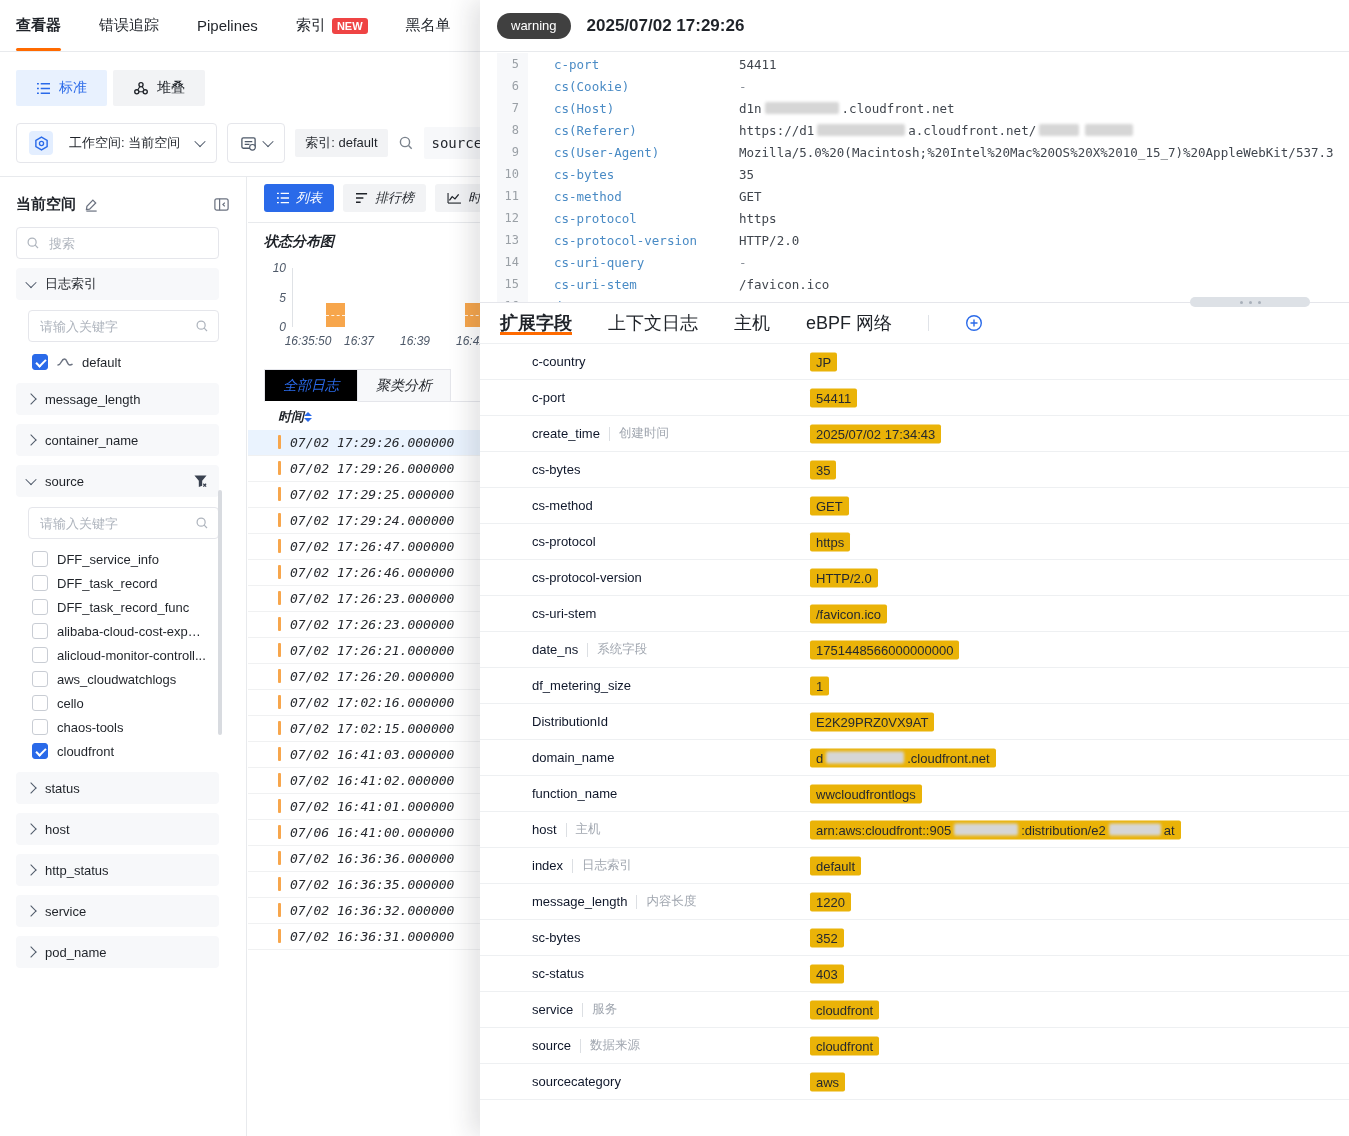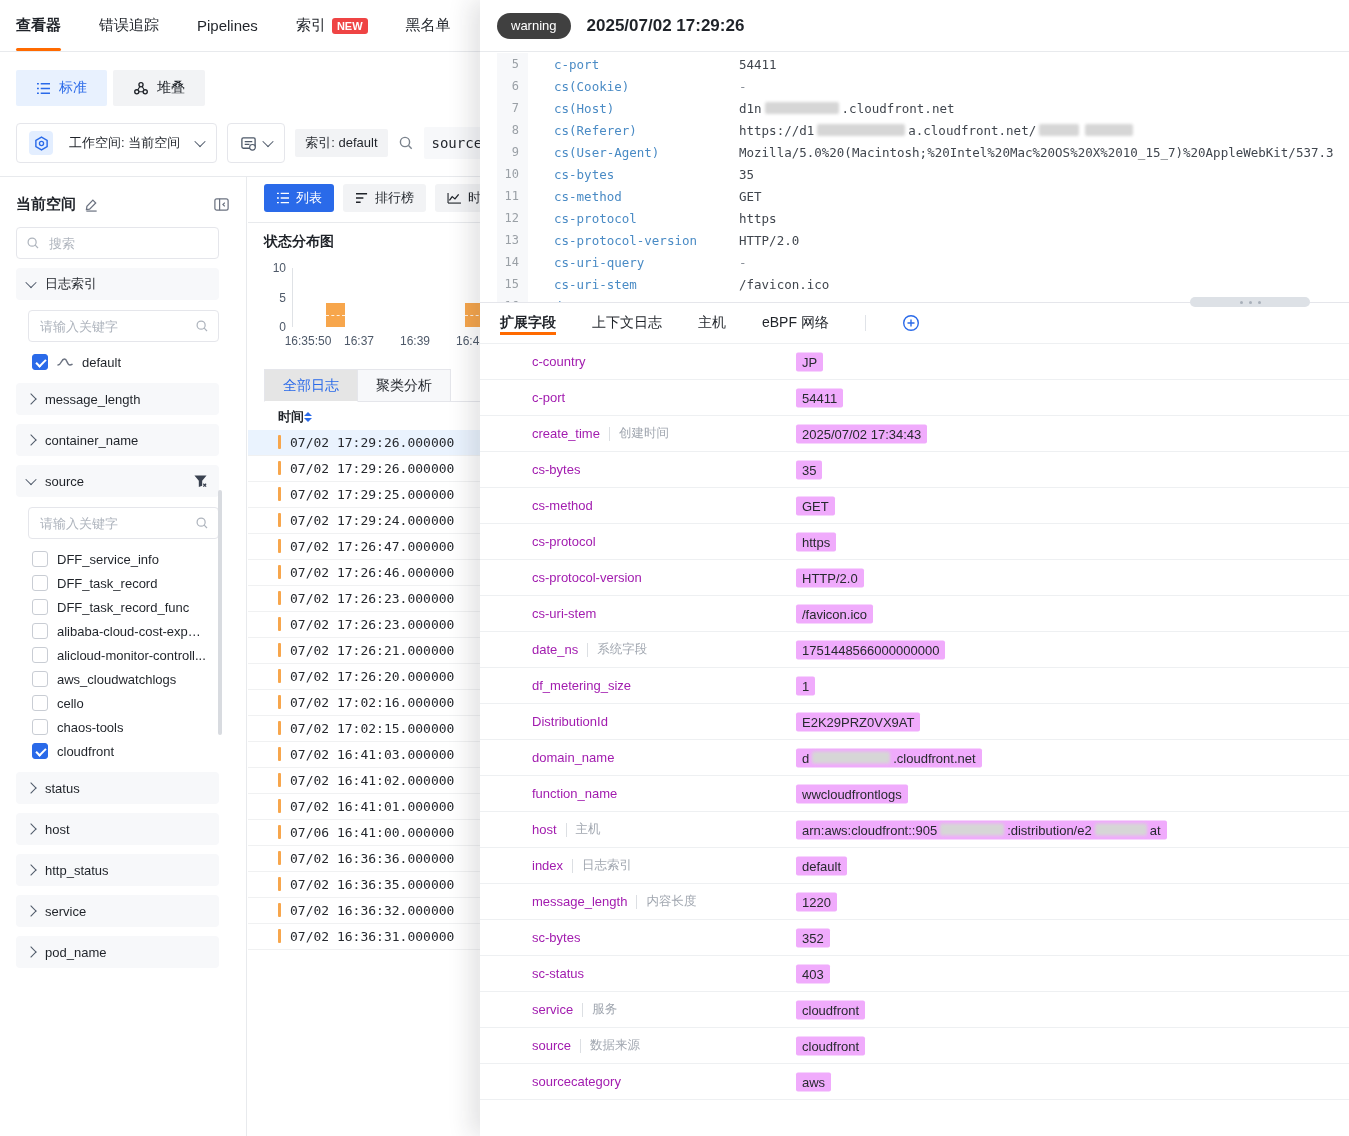--- a/index.html
+++ b/index.html
@@ -48,35 +48,35 @@
   .cbox{width:16px;height:16px;border-radius:3px;border:1px solid #c9cdd4;background:#fff;box-sizing:border-box;position:relative;flex:none;}
   .cbox.checked{background:#2a6ae9;border-color:#2a6ae9;}
   .cbox.checked::after{content:"";position:absolute;left:3px;top:3.5px;width:8px;height:4px;border-left:2px solid #fff;border-bottom:2px solid #fff;transform:rotate(-45deg);}
   .sb-scroll{position:absolute;left:218px;top:313px;width:4px;height:245px;background:#d8dbe0;border-radius:2px;}
 
   .chev{display:inline-block;width:7px;height:7px;border-right:1.5px solid #4e5969;border-bottom:1.5px solid #4e5969;flex:none;}
   .chev.down{transform:rotate(45deg) translate(-1px,-1px);}
   .chev.right{transform:rotate(-45deg);}
 
   
-  .midcol{position:absolute;top:177px;left:248px;width:370px;bottom:0;background:#fff;}
+  .midcol{position:absolute;top:177px;left:248px;width:370px;bottom:0;background:#fff;font-style:italic;}
   .mid-toolbar{position:absolute;top:7px;left:16px;display:flex;gap:9px;}
   .vbtn{height:28px;padding:0 12px;border-radius:3px;display:flex;align-items:center;gap:6px;font-size:13px;background:#f2f3f5;color:#1f2329;cursor:pointer;white-space:nowrap;}
   .vbtn.active{background:#2a6ae9;color:#fff;}
   .mid-div{position:absolute;top:45px;left:0;width:100%;height:1px;background:#e8eaed;}
   .chart-title{position:absolute;top:56px;left:16px;font-size:14px;font-weight:bold;color:#1f2329;}
   .chart{position:absolute;top:85px;left:16px;width:330px;height:80px;}
   .ylab{position:absolute;width:22px;text-align:right;font-size:12px;color:#4e5969;transform:translateY(-50%);}
   .plot{position:absolute;left:28px;top:6px;width:210px;height:59px;border-left:1px solid #dfe2e6;}
   .bar{position:absolute;bottom:0;background:#f7a64c;}
   .bar::after{content:"";position:absolute;left:0;right:0;top:50%;border-top:1px dashed rgba(255,255,255,.85);}
   .xlab{position:absolute;top:72px;font-size:12px;color:#4e5969;transform:translateX(-50%);white-space:nowrap;}
   .log-tabs{position:absolute;top:192px;left:16px;width:340px;display:flex;border-bottom:1px solid #e5e6eb;align-items:flex-end;}
   .ltab{height:33px;padding:0 18px;display:flex;align-items:center;font-size:14px;cursor:pointer;box-sizing:border-box;}
-  .ltab.active{color:#2a6ae9;background:#e5e5e5;border:1px solid #e5e6eb;border-bottom:1px solid #fff;margin-bottom:-1px;}
+  .ltab.active{color:#2a6ae9;background:#000000;border:1px solid #e5e6eb;border-bottom:1px solid #fff;margin-bottom:-1px;}
   .ltab.inactive{color:#1f2329;background:#f7f8fa;border:1px solid #e5e6eb;border-left:none;margin-bottom:-1px;}
   .time-header{position:absolute;top:229px;left:30px;height:22px;display:flex;align-items:center;font-size:13px;font-weight:bold;color:#1f2329;}
   .sort-ic{display:inline-flex;flex-direction:column;gap:2px;}
   .sort-ic i{width:0;height:0;border-left:4px solid transparent;border-right:4px solid transparent;}
   .sort-ic .up{border-bottom:4px solid #2a6ae9;}
   .sort-ic .dn{border-top:4px solid #2a6ae9;}
   .log-list{position:absolute;top:253px;left:0;width:100%;}
   .log-row{position:relative;height:25px;display:flex;align-items:center;border-bottom:1px solid #f0f1f2;cursor:pointer;}
   .log-row.selected{background:#eaf3fe;}
   .sev-bar{position:absolute;left:30px;top:5px;width:3px;height:14px;background:#f7a64c;border-radius:1px;}
@@ -91,30 +91,30 @@
   .cline{display:flex;height:22px;align-items:center;margin-left:17px;white-space:nowrap;}
   .ln{width:31px;height:22px;line-height:22px;background:#f7f8fa;color:#9aa0a6;text-align:right;padding-right:9px;box-sizing:border-box;flex:none;font-size:12px;}
   .ckey{width:211px;padding-left:26px;color:#4a8bc5;box-sizing:border-box;flex:none;cursor:pointer;}
   .cval{color:#40464e;}
   .cval.muted{color:#8a9099;}
   .redact{display:inline-block;height:12px;background:#d6d6d6;border-radius:2px;filter:blur(1.6px);vertical-align:-1px;margin:0 3px;}
   .drag-line{position:absolute;top:302px;left:0;right:0;height:1px;background:#e5e6eb;}
   .drag-handle{position:absolute;top:297px;left:710px;width:120px;height:10px;border-radius:5px;background:#dde1e6;display:flex;align-items:center;justify-content:center;gap:6px;cursor:row-resize;}
   .drag-handle i{width:3px;height:3px;border-radius:50%;background:#a9b0ba;}
   .d-tabs{position:absolute;top:303px;left:0;right:0;height:41px;display:flex;align-items:center;gap:36px;padding-left:20px;border-bottom:1px solid #eef0f2;box-sizing:border-box;}
-  .d-tab{position:relative;height:24px;display:flex;align-items:center;font-size:14px;color:#1f2329;cursor:pointer;}
+  .d-tab{position:relative;height:24px;display:flex;align-items:center;font-size:18px;color:#1f2329;cursor:pointer;}
   .d-tab.active{font-weight:bold;}
   .d-tab.active::after{content:"";position:absolute;left:0;right:0;bottom:0;height:3px;background:#ff6a00;}
   .d-tabdiv{width:1px;height:16px;background:#e0e3e8;}
   .d-table{position:absolute;top:344px;left:0;right:0;bottom:0;overflow:hidden;}
   .f-row{position:relative;height:36px;border-bottom:1px solid #eef0f2;display:flex;align-items:center;padding-left:52px;box-sizing:border-box;}
-  .f-key{font-size:13px;color:#a21caf;}
+  .f-key{font-size:13px;color:#0f172a;}
   .f-div{width:1px;height:14px;background:#dcdfe3;margin:0 9px;}
   .f-cn{font-size:12.5px;color:#a1a7b0;}
-  .f-val{position:absolute;left:316px;top:50%;transform:translateY(-50%);background:#f0abfc;border-radius:2px;padding:2px 6px;font-size:13px;color:#26292e;white-space:nowrap;}
+  .f-val{position:absolute;left:330px;top:50%;transform:translateY(-50%);background:#eab308;border-radius:2px;padding:2px 6px;font-size:13px;color:#26292e;white-space:nowrap;}
 
   .ic{display:inline-flex;align-items:center;justify-content:center;flex:none;}
 </style>
 </head>
 <body>
 
 <div class="app">
 
   <header class="topnav" id="topnav">
       <div class="nav-tab active">

